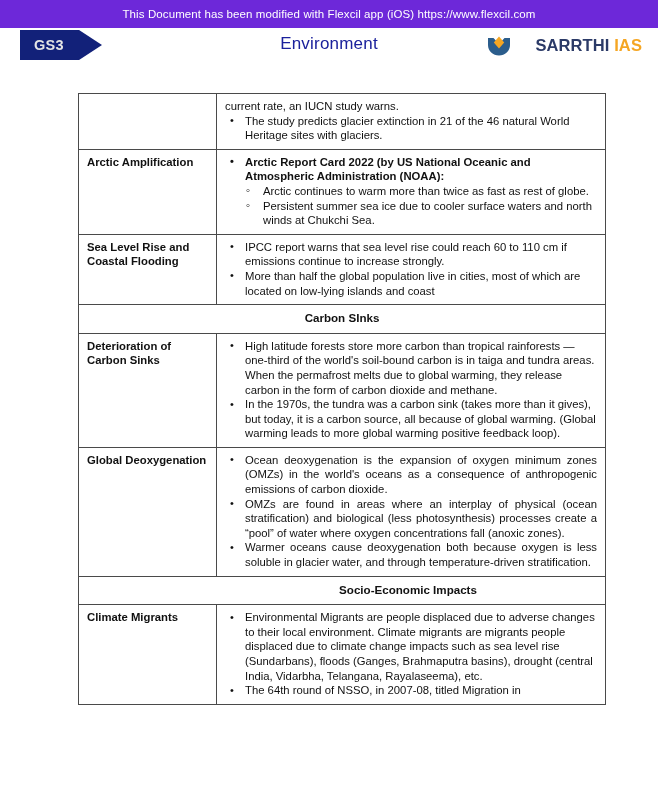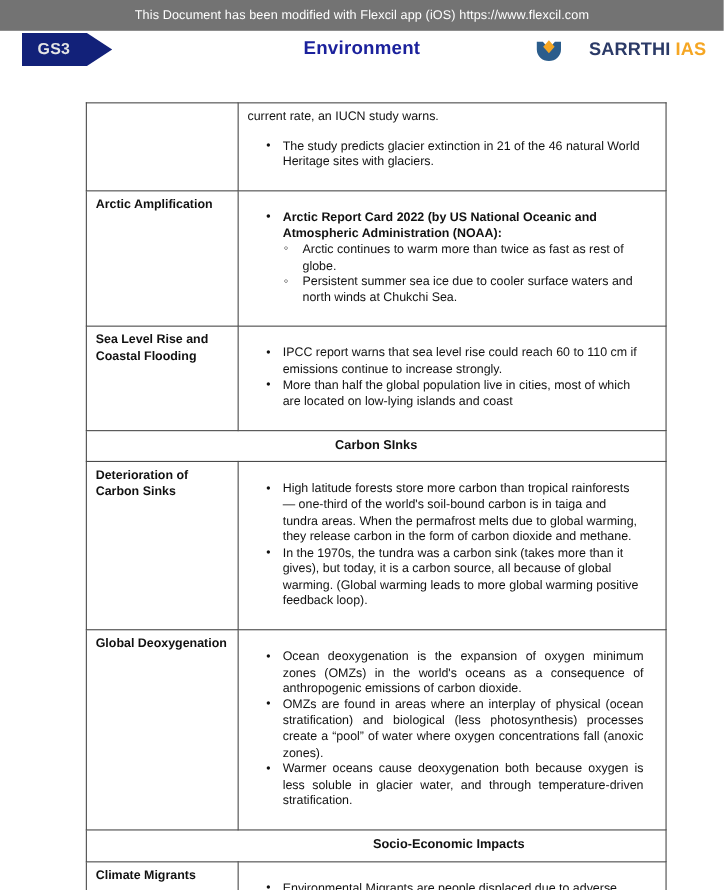--- a/index.html
+++ b/index.html
@@ -15,21 +15,21 @@
     overflow: hidden;
     position: relative;
   }
 
   
   .flexcil-banner {
     position: absolute;
     left: 0; top: 0;
     width: 658px;
     height: 28px;
-    background: #737373;
+    background: #6d28d9;
     color: #ffffff;
     font-size: 11.5px;
     line-height: 28px;
     text-align: center;
     letter-spacing: 0.1px;
     white-space: nowrap;
   }
 
   
   .doc-header {
@@ -57,21 +57,21 @@
     clip-path: polygon(0 0, 72% 0, 100% 50%, 72% 100%, 0 100%);
   }
 
   .doc-title {
     position: absolute;
     left: 0;
     top: 0;
     width: 658px;
     text-align: center;
     font-size: 17px;
-    font-weight: bold;
+    font-weight: normal;
     color: #1b219c;
     line-height: 32px;
     letter-spacing: 0.2px;
   }
 
   .brand {
     position: absolute;
     right: 16px;
     top: 2px;
     height: 30px;
@@ -122,21 +122,21 @@
     font-weight: bold;
     font-size: 11.6px;
     padding: 6px 8px 7px 8px;
   }
   .section-row td.shifted {
     padding-left: 140px;
     text-align: center;
   }
 
   ul.bul {
-    margin: 12px;
+    margin: 0;
     padding: 0;
     list-style: none;
   }
   ul.bul > li {
     position: relative;
     padding-left: 20px;
     margin: 0 0 0 0;
   }
   ul.bul > li::before {
     content: "\2022";

